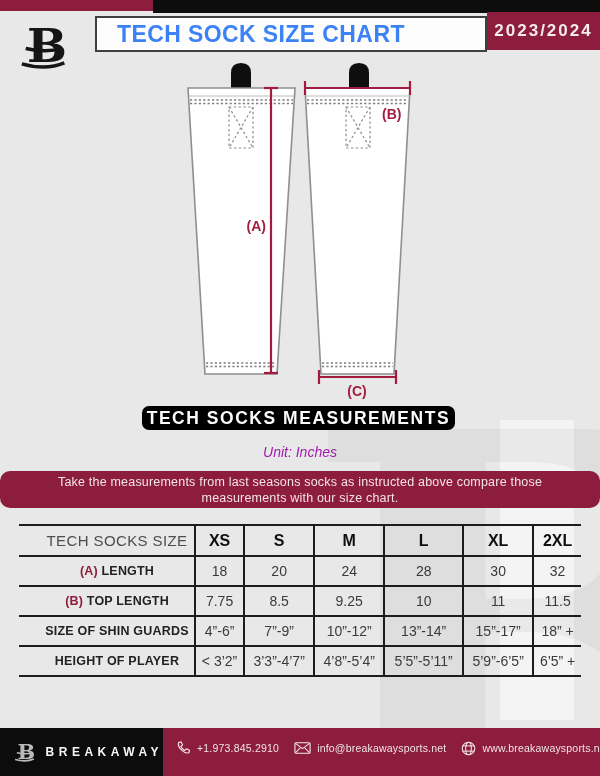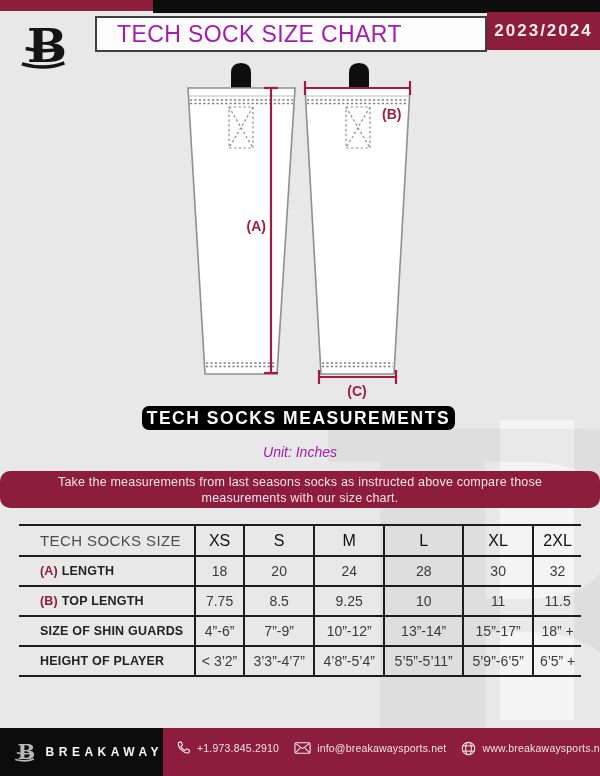--- a/index.html
+++ b/index.html
@@ -33,21 +33,21 @@
   }
   
   .topbar-maroon { position: absolute; left: 0; top: 0; width: 153px; height: 11px; background: var(--maroon); }
   .topbar-black  { position: absolute; left: 153px; top: 0; width: 447px; height: 13px; background: #0d0d0d; }
   .logo { position: absolute; left: 17px; top: 19px; width: 58px; height: 56px; }
   .title-box {
     position: absolute; left: 95px; top: 16px; width: 392px; height: 36px;
     background: #fdfdfd; border: 2px solid #3f3f3f;
     display: flex; align-items: center; padding-left: 20px;
   }
-  .title-box span { font-size: 23px; font-weight: 400; color: #a21caf; letter-spacing: 0.4px; }
+  .title-box span { font-size: 23px; font-weight: 700; color: #3b82f6; letter-spacing: 0.4px; }
   .badge {
     position: absolute; left: 487px; top: 12px; width: 113px; height: 38px;
     background: var(--maroon); color: #f6ebef;
     display: flex; align-items: center; justify-content: center;
     font-size: 17px; font-weight: 700; letter-spacing: 2px;
   }
   
   .diagram { position: absolute; left: 0; top: 55px; }
   
   .measure-banner {
@@ -74,24 +74,24 @@
     color: #f3e3e9; font-size: 12.5px; line-height: 16px; letter-spacing: 0.2px;
   }
   
   .size-table {
     position: absolute; left: 19px; top: 524px; width: 562px;
     border-collapse: collapse; background: transparent;
   }
   .size-table tr { border-top: 2px solid #1c1c1c; }
   .size-table tr:last-child { border-bottom: 2px solid #1c1c1c; }
   .size-table td, .size-table th { border-left: 2px solid #1c1c1c; height: 30px; text-align: center; vertical-align: middle; }
-  .size-table td:first-child, .size-table th:first-child { border-left: none; text-align: left; padding-left: 21px; width: 176px; }
+  .size-table td:first-child, .size-table th:first-child { border-left: none; text-align: center; padding-left: 21px; width: 176px; }
   .size-table th { height: 31px; }
   .size-table th:first-child { font-weight: 400; font-size: 15px; color: #4d4d4d; letter-spacing: 0.4px; }
-  .size-table th { font-size: 16px; font-weight: 400; color: #0f0f0f; }
+  .size-table th { font-size: 16px; font-weight: 700; color: #0f0f0f; }
   .size-table td { font-size: 14px; color: #3a3a3a; }
   .size-table td:first-child { font-size: 12.5px; font-weight: 700; color: #222; letter-spacing: 0.2px; }
   .size-table .prefix { color: var(--maroon); font-weight: 700; }
   
   .footer { position: absolute; left: 0; top: 728px; width: 600px; height: 48px; background: var(--maroon); }
   .footer-left {
     position: absolute; left: 0; top: 0; width: 163px; height: 48px; background: #0c0c0c;
     display: flex; align-items: center; padding-left: 13px;
   }
   .footer-brand { color: #f5f5f5; font-size: 12px; font-weight: 700; letter-spacing: 4.5px; margin-left: 7px; }

